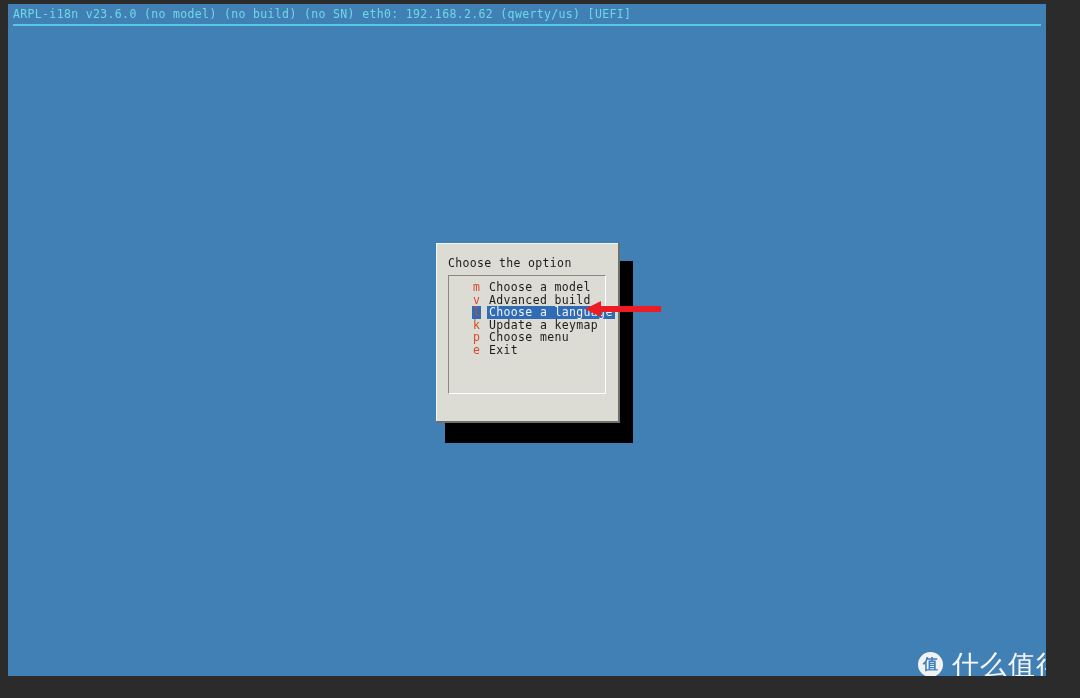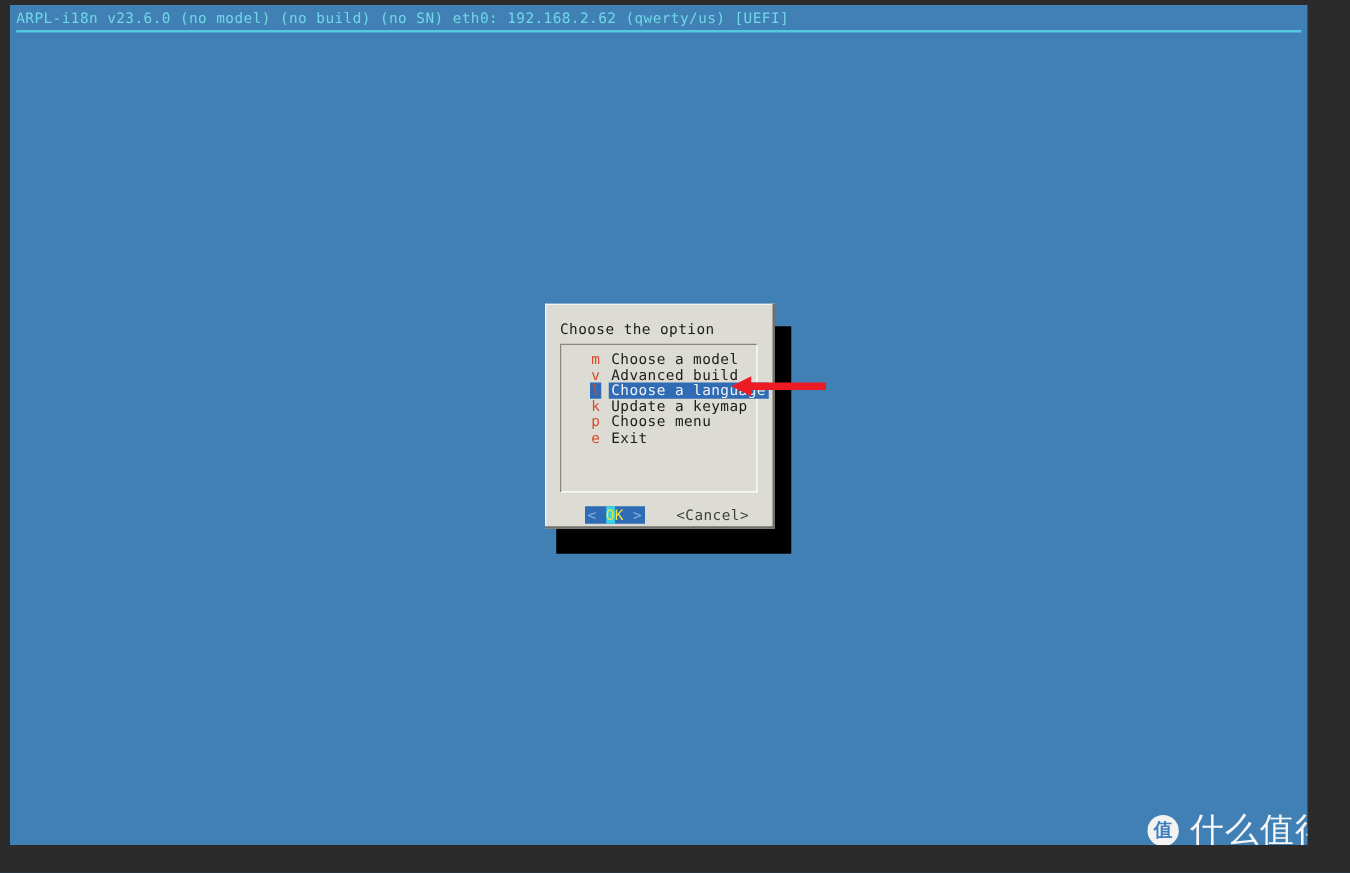--- a/index.html
+++ b/index.html
@@ -292,25 +292,20 @@
           </div>
 
           <div class="menu-row">
             <span class="menu-key">e</span>
             <span class="menu-label">Exit</span>
           </div>
 
         </div>
       </div>
 
-      <div id="button-row">
-        <div id="ok-button"><span class="ok-bracket">&lt;</span><span>&nbsp;</span><span class="ok-hot">O</span><span class="ok-rest">K</span><span>&nbsp;</span><span class="ok-bracket">&gt;</span></div>
-
-        <div id="cancel-button">&lt;Cancel&gt;</div>
-      </div>
     </div>
 
     <div id="watermark">
       <div id="watermark-logo">值</div>
       <div id="watermark-text">什么值得买</div>
     </div>
 
   </div>
 
   <svg id="annotation-arrow" viewBox="0 0 76 18" xmlns="http://www.w3.org/2000/svg">

